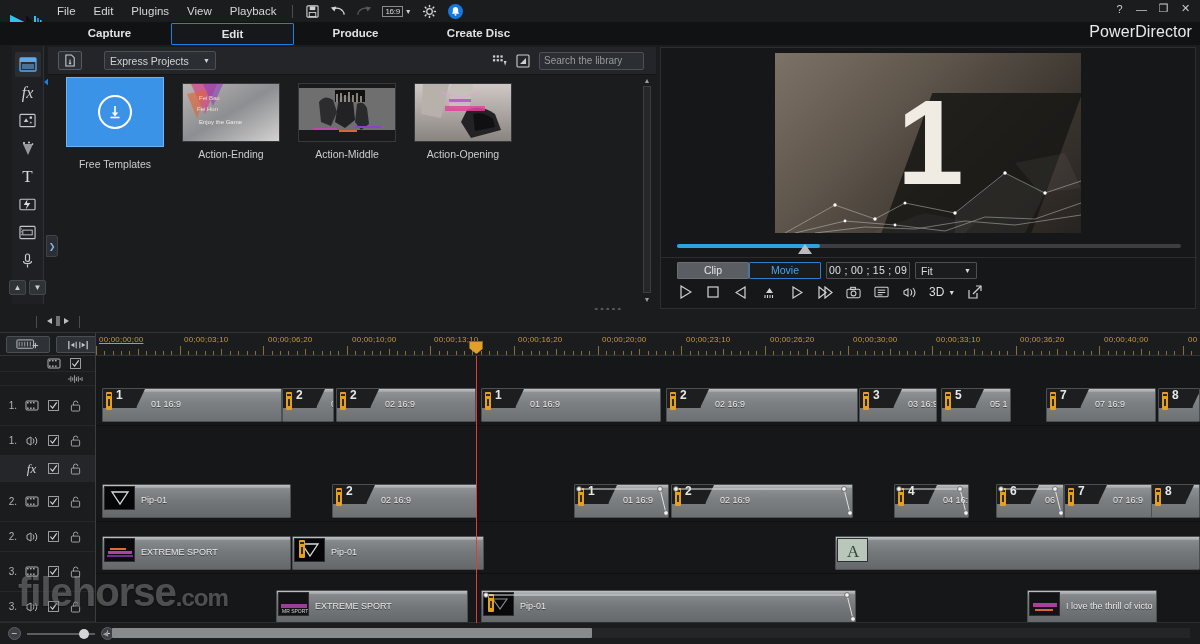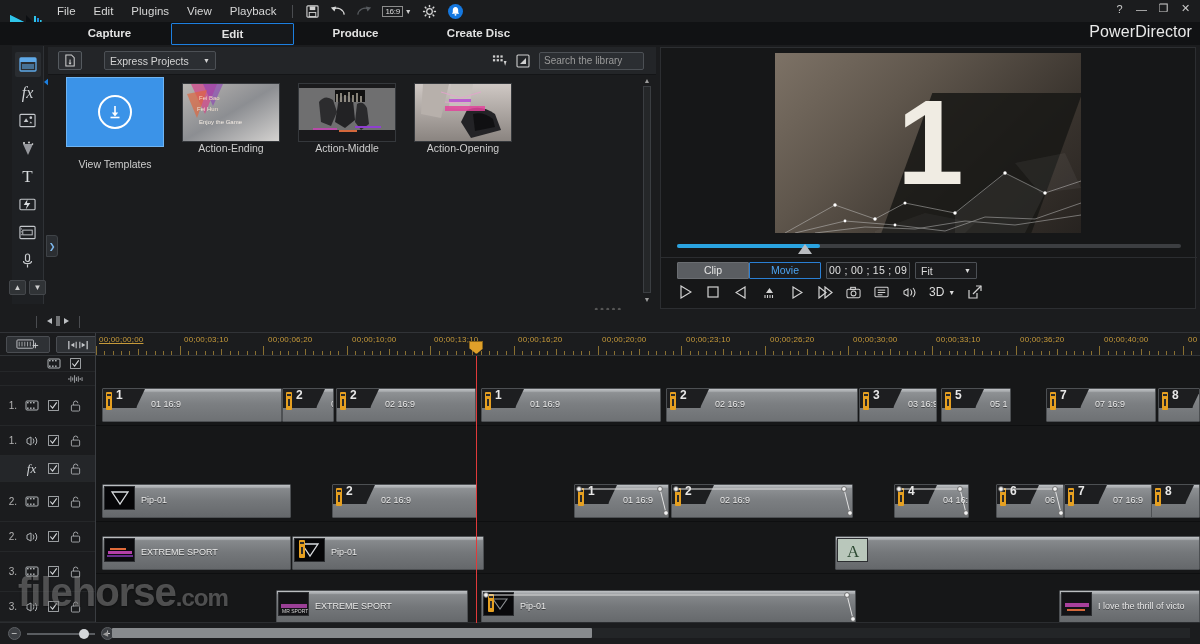--- a/index.html
+++ b/index.html
@@ -134,21 +134,21 @@
   }
   .thumbcell.sel .thumbimg {
     background: #3b93e8; border: 1px solid #6fb4f2; height: 70px; margin-top: -6px;
     display: flex; align-items: center; justify-content: center;
   }
   .dlcircle {
     width: 34px; height: 34px; border: 2px solid #fff; border-radius: 50%;
     display: flex; align-items: center; justify-content: center;
   }
   .thumblabel {
-    font-size: 10.5px; color: #cdcdcd; text-align: center; 
+    font-size: 10.5px; color: #cdcdcd; text-align: center; margin-top: 6px;
     white-space: nowrap; overflow: hidden;
   }
   .thumbcell.sel .thumblabel { margin-top: 11px; }
 
   .lib-scrollbar {
     position: absolute; right: 4px; top: 30px; width: 10px; height: 229px;
     background: #1b1c1e;
   }
   .lsb-arrow { width: 10px; height: 10px; display: flex; align-items: center; justify-content: center; font-size: 7px; color: #9b9b9b; }
   .lsb-track { position: absolute; top: 11px; bottom: 11px; left: 1px; width: 8px; background: #252729; border: 1px solid #3b3e42; }
@@ -550,21 +550,21 @@
         <div class="thumbcell sel">
           <div class="thumbimg">
             <div class="dlcircle">
               <svg width="18" height="18" viewBox="0 0 18 18">
                   <line x1="9" y1="3" x2="9" y2="11.5" stroke="#fff" stroke-width="1.6"></line>
                   <polygon points="5.8,9.5 12.2,9.5 9,13.5" fill="#fff"></polygon>
                   <line x1="4.5" y1="14.5" x2="13.5" y2="14.5" stroke="#fff" stroke-width="1.6"></line>
                 </svg>
             </div>
           </div>
-          <div class="thumblabel">View Templates</div>
+          <div class="thumblabel">Free Templates</div>
         </div>
 
         <div class="thumbcell">
           <div class="thumbimg">
             <svg width="96" height="57" viewBox="0 0 96 57" preserveAspectRatio="none">
               <defs>
                   <linearGradient id="ae" x1="0" y1="0" x2="1" y2="1">
                     <stop offset="0" stop-color="#b9b5b2"></stop>
                     <stop offset="0.5" stop-color="#8c8e92"></stop>
                     <stop offset="1" stop-color="#d4d2d0"></stop>
@@ -1419,21 +1419,21 @@
               </svg></div>
             <div class="ibar" style="left:6px;"></div>
             <div class="cname" style="left:38px;">Pip-01</div>
             <svg width="375" height="34" style="position:absolute;left:0;top:0;pointer-events:none;">
               <polyline points="4,4 365,4 371,28" fill="none" stroke="#e2e2e2" stroke-width="1"></polyline>
               <circle cx="4" cy="4" r="2.4" fill="#f2f2f2" stroke="#6a6a6a"></circle>
               <circle cx="365" cy="4" r="2.4" fill="#f2f2f2" stroke="#6a6a6a"></circle>
               <circle cx="371" cy="28" r="2.4" fill="#f2f2f2" stroke="#6a6a6a"></circle>
             </svg>
           </div>
-          <div class="clip clip-dark" style="left: 963px; width: 141px; height: 34px;">
+          <div class="clip clip-dark" style="left: 931px; width: 130px; height: 34px;">
             <div class="toprail"></div>
             <div class="thumb"><svg width="30" height="22" viewBox="0 0 30 22">
                 <rect width="30" height="22" fill="#131316"></rect>
                 <rect x="3" y="10" width="24" height="4" fill="#a8409c"></rect>
                 <rect x="5" y="16" width="18" height="2" fill="#d4683c"></rect>
               </svg></div>
             <div class="cname" style="left:38px;">I love the thrill of victo</div>
           </div>
         </div>
         <div class="playhead" id="playhead" style="left: 380.4px;"></div>

